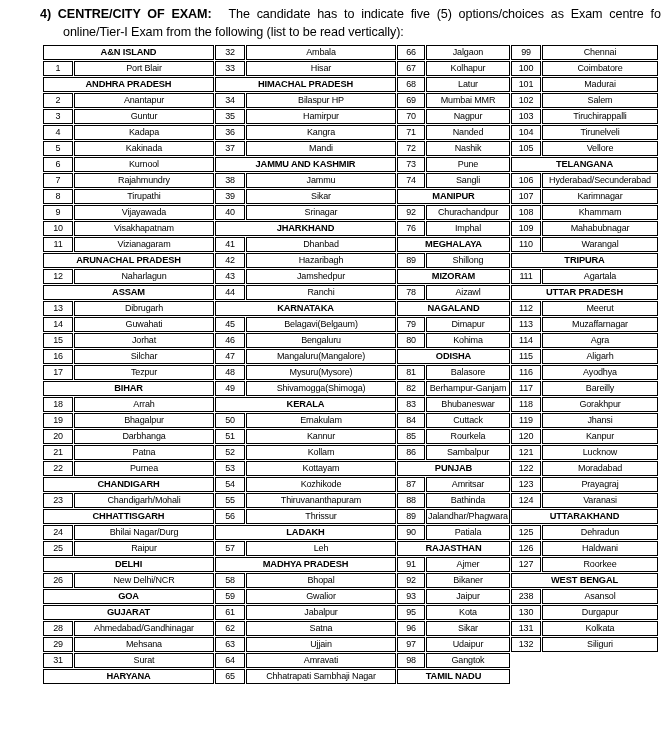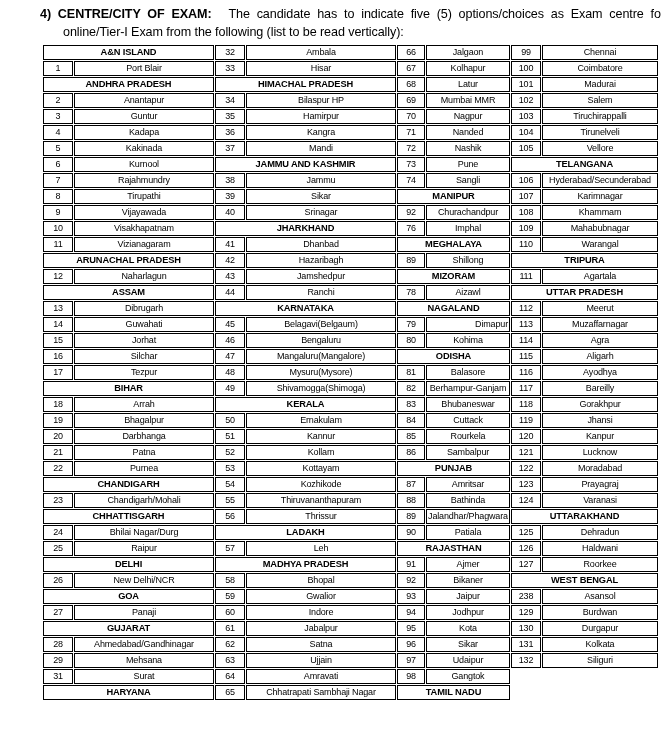--- a/index.html
+++ b/index.html
@@ -215,21 +215,21 @@
           <td colspan="2" class="state" style="border-color: rgb(0, 0, 0);">NAGALAND</td>
           <td class="num" style="border-color: rgb(0, 0, 0);">112</td>
           <td class="city" style="border-color: rgb(0, 0, 0);">Meerut</td>
         </tr>
         <tr>
           <td class="num" style="border-color: rgb(0, 0, 0);">14</td>
           <td class="city" style="border-color: rgb(0, 0, 0);">Guwahati</td>
           <td class="num" style="border-color: rgb(0, 0, 0);">45</td>
           <td class="city" style="border-color: rgb(0, 0, 0);">Belagavi(Belgaum)</td>
           <td class="num" style="border-color: rgb(0, 0, 0);">79</td>
-          <td class="city" style="border-color: rgb(0, 0, 0); text-align: right;">Dimapur</td>
+          <td class="city" style="border-color: rgb(0, 0, 0);">Dimapur</td>
           <td class="num" style="border-color: rgb(0, 0, 0);">113</td>
           <td class="city" style="border-color: rgb(0, 0, 0);">Muzaffarnagar</td>
         </tr>
         <tr>
           <td class="num" style="border-color: rgb(0, 0, 0);">15</td>
           <td class="city" style="border-color: rgb(0, 0, 0);">Jorhat</td>
           <td class="num" style="border-color: rgb(0, 0, 0);">46</td>
           <td class="city" style="border-color: rgb(0, 0, 0);">Bengaluru</td>
           <td class="num" style="border-color: rgb(0, 0, 0);">80</td>
           <td class="city" style="border-color: rgb(0, 0, 0);">Kohima</td>
@@ -377,30 +377,20 @@
         <tr>
           <td colspan="2" class="state" style="border-color: rgb(0, 0, 0);">GOA</td>
           <td class="num" style="border-color: rgb(0, 0, 0);">59</td>
           <td class="city" style="border-color: rgb(0, 0, 0);">Gwalior</td>
           <td class="num" style="border-color: rgb(0, 0, 0);">93</td>
           <td class="city" style="border-color: rgb(0, 0, 0);">Jaipur</td>
           <td class="num" style="border-color: rgb(0, 0, 0);">238</td>
           <td class="city" style="border-color: rgb(0, 0, 0);">Asansol</td>
         </tr>
         <tr>
-          <td class="num" style="border-color: rgb(0, 0, 0);">27</td>
-          <td class="city" style="border-color: rgb(0, 0, 0);">Panaji</td>
-          <td class="num" style="border-color: rgb(0, 0, 0);">60</td>
-          <td class="city" style="border-color: rgb(0, 0, 0);">Indore</td>
-          <td class="num" style="border-color: rgb(0, 0, 0);">94</td>
-          <td class="city" style="border-color: rgb(0, 0, 0);">Jodhpur</td>
-          <td class="num" style="border-color: rgb(0, 0, 0);">129</td>
-          <td class="city" style="border-color: rgb(0, 0, 0);">Burdwan</td>
-        </tr>
-        <tr>
           <td colspan="2" class="state" style="border-color: rgb(0, 0, 0);">GUJARAT</td>
           <td class="num" style="border-color: rgb(0, 0, 0);">61</td>
           <td class="city" style="border-color: rgb(0, 0, 0);">Jabalpur</td>
           <td class="num" style="border-color: rgb(0, 0, 0);">95</td>
           <td class="city" style="border-color: rgb(0, 0, 0);">Kota</td>
           <td class="num" style="border-color: rgb(0, 0, 0);">130</td>
           <td class="city" style="border-color: rgb(0, 0, 0);">Durgapur</td>
         </tr>
         <tr>
           <td class="num" style="border-color: rgb(0, 0, 0);">28</td>

